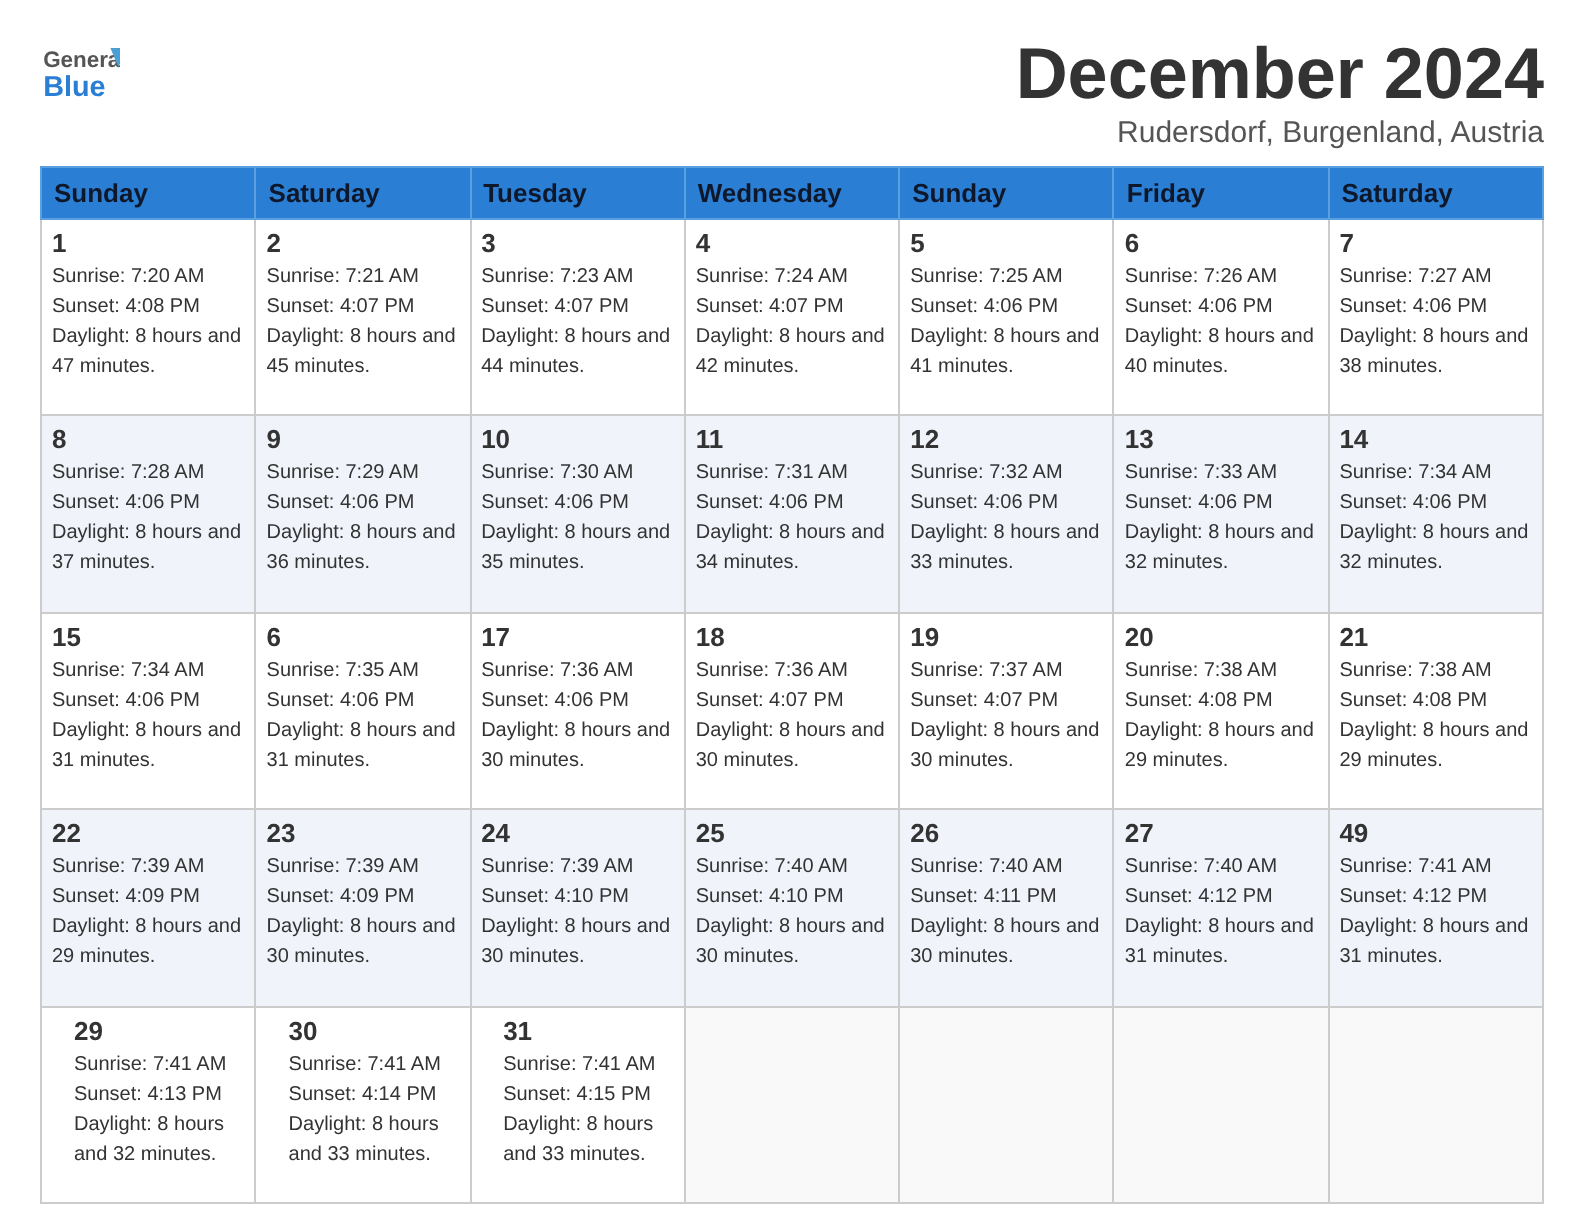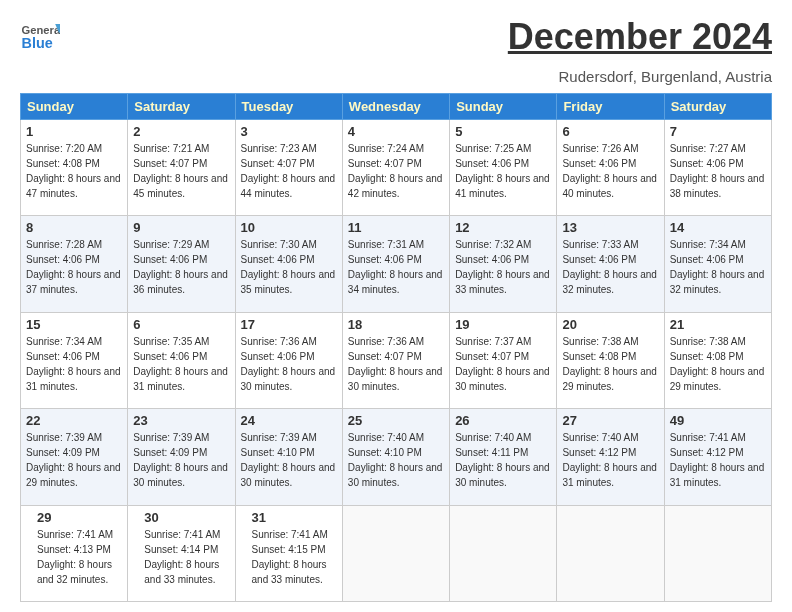--- a/index.html
+++ b/index.html
@@ -23,35 +23,34 @@
       align-items: flex-start;
       margin-bottom: 8px;
     }
     .title-block {
       text-align: right;
     }
     .month-title {
       font-size: 36px;
       font-weight: bold;
       color: #333;
-      text-decoration: underline;
     }
     .subtitle {
       font-size: 15px;
       color: #555;
-      margin-top: 10px;
+      margin-top: 0;
     }
     .calendar-table {
       width: 100%;
       border-collapse: collapse;
       flex: 1;
     }
     .calendar-table th {
       background: #2a7fd4;
-      color: #fef9c3;
+      color: #0f172a;
       font-size: 13px;
       font-weight: bold;
       padding: 5px 6px;
       text-align: left;
       border: 1px solid #5aa0e0;
     }
     .calendar-table td {
       border: 1px solid #ccc;
       vertical-align: top;
       padding: 4px 5px;

